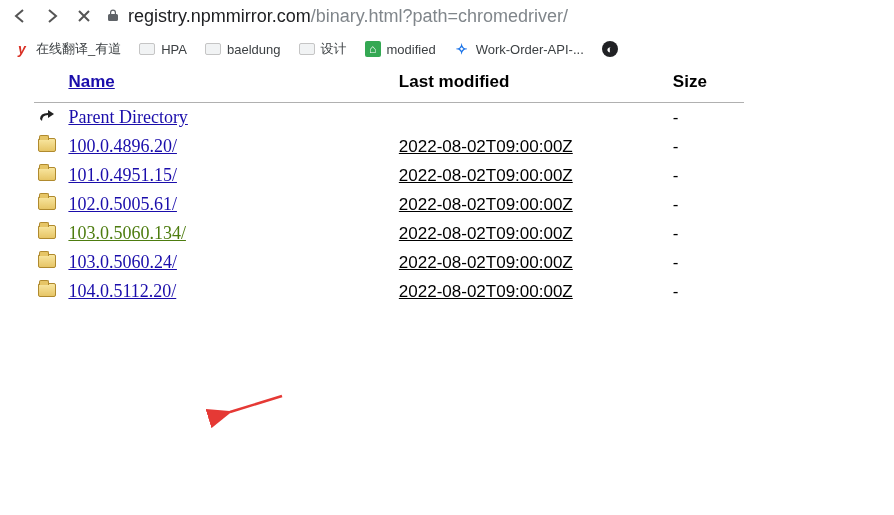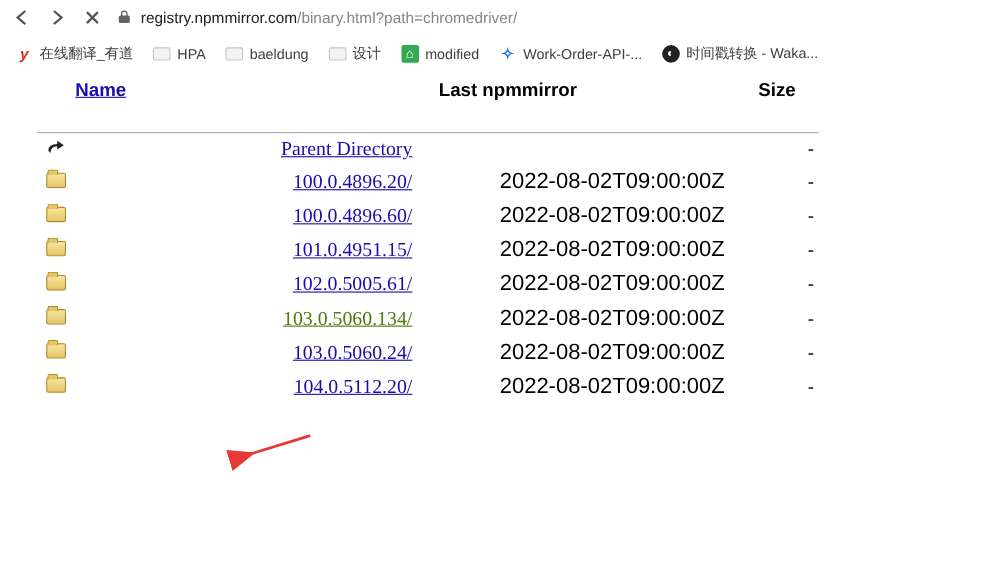--- a/index.html
+++ b/index.html
@@ -26,21 +26,21 @@
     justify-content: center;
     color: #4a4a4a;
   }
   .toolbar .nav-icon svg { stroke: #555; }
   .addrbar {
     flex: 1;
     display: flex;
     align-items: center;
     gap: 8px;
     color: #5f6368;
-    font-size: 14px;
+    font-size: 18px;
   }
   .addrbar .url { color: #202124; }
   .addrbar .url .muted { color: #80868b; }
   .bookmarkbar {
     height: 34px;
     display: flex;
     align-items: center;
     gap: 18px;
     padding: 0 14px;
     font-size: 13px;
@@ -86,43 +86,42 @@
   table.listing {
     width: 710px;
     border-collapse: collapse;
     margin-left: 16px;
     font-family: "Times New Roman", Times, serif;
   }
   table.listing thead th {
     font-family: -apple-system, Arial, sans-serif;
     font-weight: 700;
     font-size: 17px;
-    padding: 6px 4px 28px 4px;
+    padding: 6px 4px 10px 4px;
     border-bottom: 1px solid #b0b0b0;
     text-align: left;
   }
   table.listing thead th.name a {
     color: #1a0dab;
     text-decoration: underline;
   }
   table.listing thead th.lm { text-align: left; padding-left: 20px; }
-  table.listing thead th.sz { text-align: center; padding-left: 10px; }
+  table.listing thead th.sz { text-align: left; padding-left: 10px; }
   table.listing tbody td {
     font-size: 18px;
     padding: 4px 4px;
     vertical-align: middle;
-    text-align: right;
   }
   table.listing tbody td.icon { width: 26px; }
   table.listing tbody td.name a {
     color: #1a0dab;
     text-decoration: underline;
   }
   table.listing tbody td.name a.visited { color: #4d7c0f; }
-  table.listing tbody td.lm { padding-left: 20px; font-family: Arial, sans-serif; font-size: 20px; }
+  table.listing tbody td.lm { padding-left: 20px; font-family: Arial, sans-serif; font-size: 17px; text-decoration: underline; }
   table.listing tbody td.sz { padding-left: 10px; font-family: Arial, sans-serif; font-size: 17px; }
   .icon-folder {
     width: 18px; height: 14px;
     display: inline-block;
     background: linear-gradient(#f8e6a0, #e6c566);
     border: 1px solid #b08a2e;
     border-radius: 2px;
     position: relative;
   }
   .icon-folder::before {
@@ -203,38 +202,37 @@
     <div class="bm">
       <span class="favicon green">⌂</span>
       <span>modified</span>
     </div>
     <div class="bm">
       <span class="favicon blue">✧</span>
       <span>Work-Order-API-...</span>
     </div>
     <div class="bm">
       <span class="favicon dark">◐</span>
-      <span>时间戳转换 - Waka...</span>
     </div>
   </div>
 
   <div class="page">
 
     <table class="listing">
       <colgroup>
           <col style="width:30px">
           <col style="width:310px">
           <col style="width:280px">
           <col style="width:80px">
         </colgroup>
       <thead>
         <tr>
           <th></th>
           <th class="name"><a href="#">Name</a></th>
-          <th class="lm">Last npmmirror</th>
+          <th class="lm">Last modified</th>
           <th class="sz">Size</th>
         </tr>
       </thead>
       <tbody id="rows">
         <tr>
           <td class="icon"><span class="icon-parent">
             <svg viewBox="0 0 18 16">
                   <path d="M2 12 Q2 6 10 6 L10 3 L16 7 L10 11 L10 8 Q4 8 4 14 Z" fill="#222"></path>
                 </svg>
           </span></td>
@@ -243,26 +241,20 @@
           <td class="sz">-</td>
         </tr>
       <tr>
             <td class="icon"><span class="icon-folder"></span></td>
             <td class="name"><a href="#" class="">100.0.4896.20/</a></td>
             <td class="lm">2022-08-02T09:00:00Z</td>
             <td class="sz">-</td>
           </tr>
           <tr>
             <td class="icon"><span class="icon-folder"></span></td>
-            <td class="name"><a href="#" class="">100.0.4896.60/</a></td>
-            <td class="lm">2022-08-02T09:00:00Z</td>
-            <td class="sz">-</td>
-          </tr>
-          <tr>
-            <td class="icon"><span class="icon-folder"></span></td>
             <td class="name"><a href="#" class="">101.0.4951.15/</a></td>
             <td class="lm">2022-08-02T09:00:00Z</td>
             <td class="sz">-</td>
           </tr>
           <tr>
             <td class="icon"><span class="icon-folder"></span></td>
             <td class="name"><a href="#" class="">102.0.5005.61/</a></td>
             <td class="lm">2022-08-02T09:00:00Z</td>
             <td class="sz">-</td>
           </tr>

